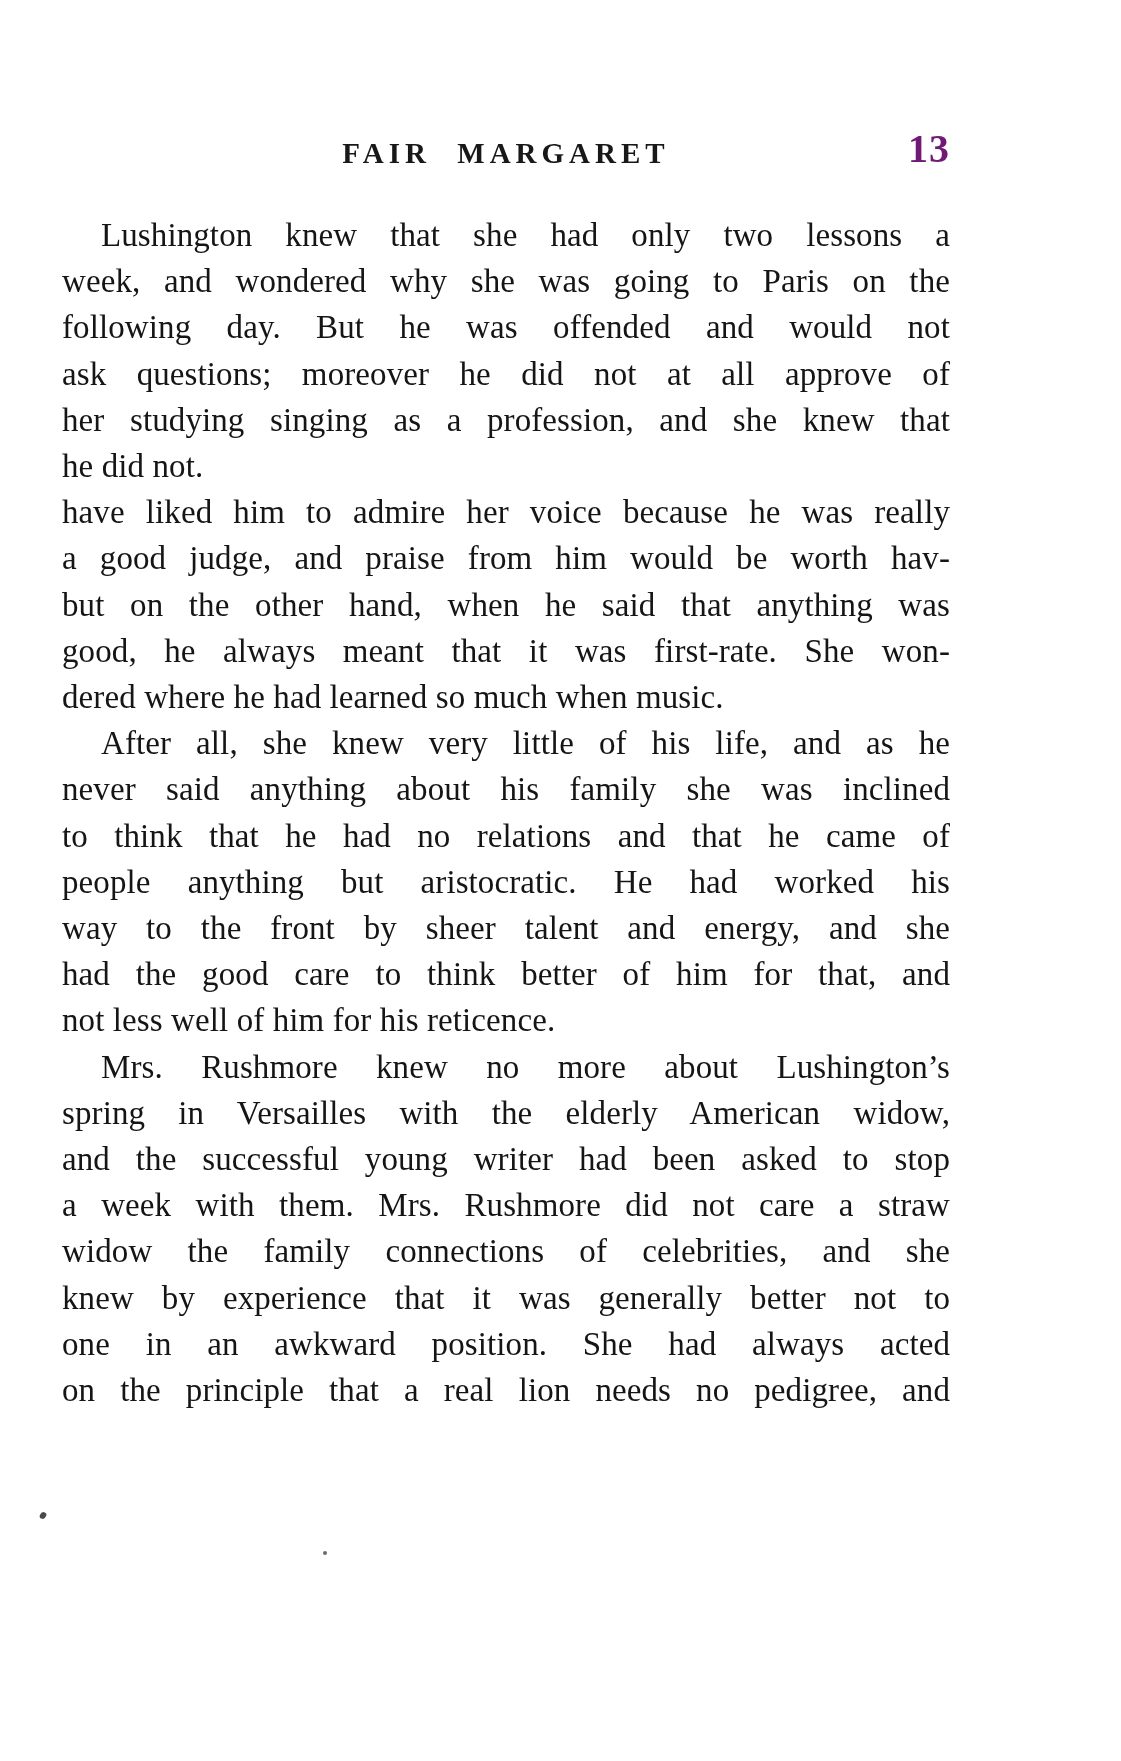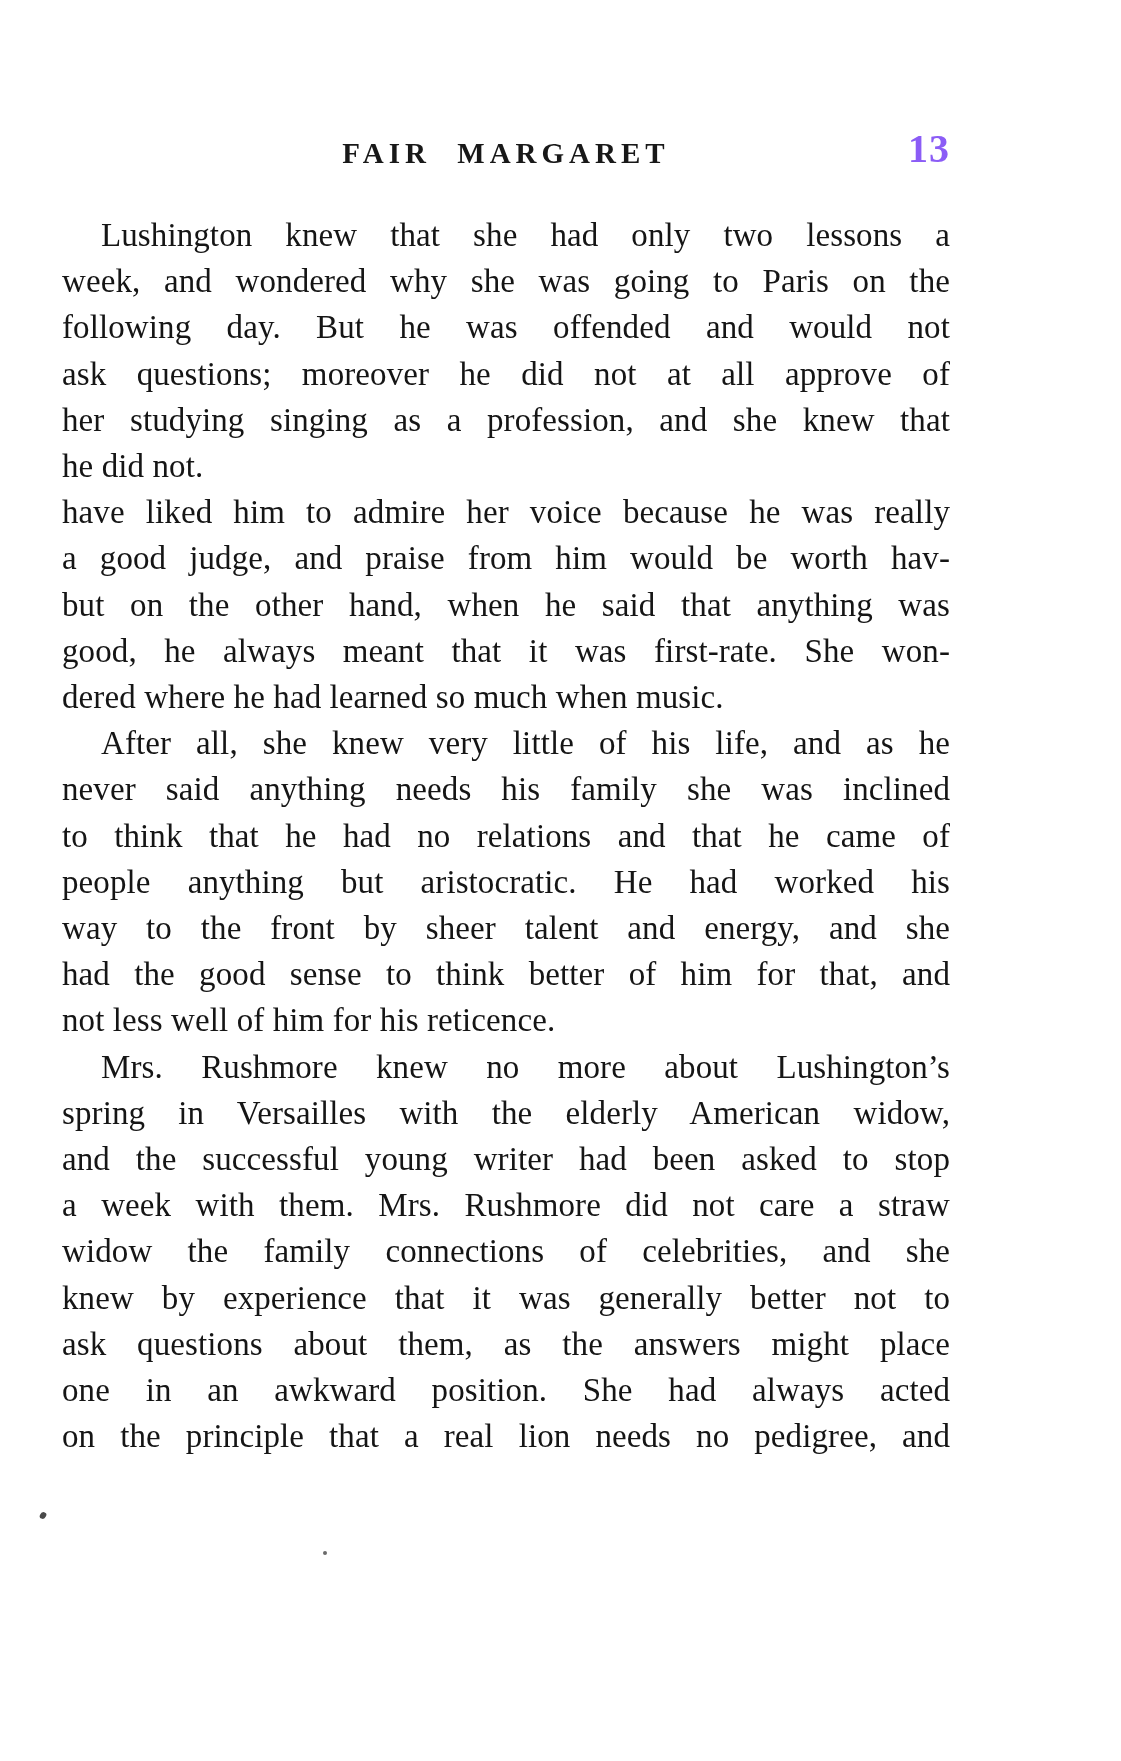--- a/index.html
+++ b/index.html
@@ -35,21 +35,21 @@
     color: #181818;
   }
   .folio {
     position: absolute;
     right: 0;
     top: -4px;
     font-size: 40px;
     font-weight: 700;
     line-height: 40px;
     letter-spacing: 1px;
-    color: #8b5cf6;
+    color: #701a75;
   }
   
   .text-block {
     position: absolute;
     left: 62px;
     top: 212px;
     width: 888px;
   }
   .para {
     margin: 0;
@@ -102,36 +102,35 @@
     <div class="para">
       <div class="line">have liked him to admire her voice because he was really</div>
       <div class="line">a good judge, and praise from him would be worth hav-</div>
       <div class="line">but on the other hand, when he said that anything was</div>
       <div class="line">good, he always meant that it was first-rate. She won-</div>
       <div class="line short">dered where he had learned so much when music.</div>
     </div>
 
     <div class="para">
       <div class="line indent">After all, she knew very little of his life, and as he</div>
-      <div class="line">never said anything needs his family she was inclined</div>
+      <div class="line">never said anything about his family she was inclined</div>
       <div class="line">to think that he had no relations and that he came of</div>
       <div class="line">people anything but aristocratic. He had worked his</div>
       <div class="line">way to the front by sheer talent and energy, and she</div>
-      <div class="line">had the good sense to think better of him for that, and</div>
+      <div class="line">had the good care to think better of him for that, and</div>
       <div class="line short">not less well of him for his reticence.</div>
     </div>
 
     <div class="para">
       <div class="line indent">Mrs. Rushmore knew no more about Lushington’s</div>
       <div class="line">spring in Versailles with the elderly American widow,</div>
       <div class="line">and the successful young writer had been asked to stop</div>
       <div class="line">a week with them. Mrs. Rushmore did not care a straw</div>
       <div class="line">widow the family connections of celebrities, and she</div>
       <div class="line">knew by experience that it was generally better not to</div>
-      <div class="line">ask questions about them, as the answers might place</div>
       <div class="line">one in an awkward position. She had always acted</div>
       <div class="line">on the principle that a real lion needs no pedigree, and</div>
     </div>
 
   </main>
 
   <div class="speck speck-a"></div>
   <div class="speck speck-b"></div>
 
 </div>

